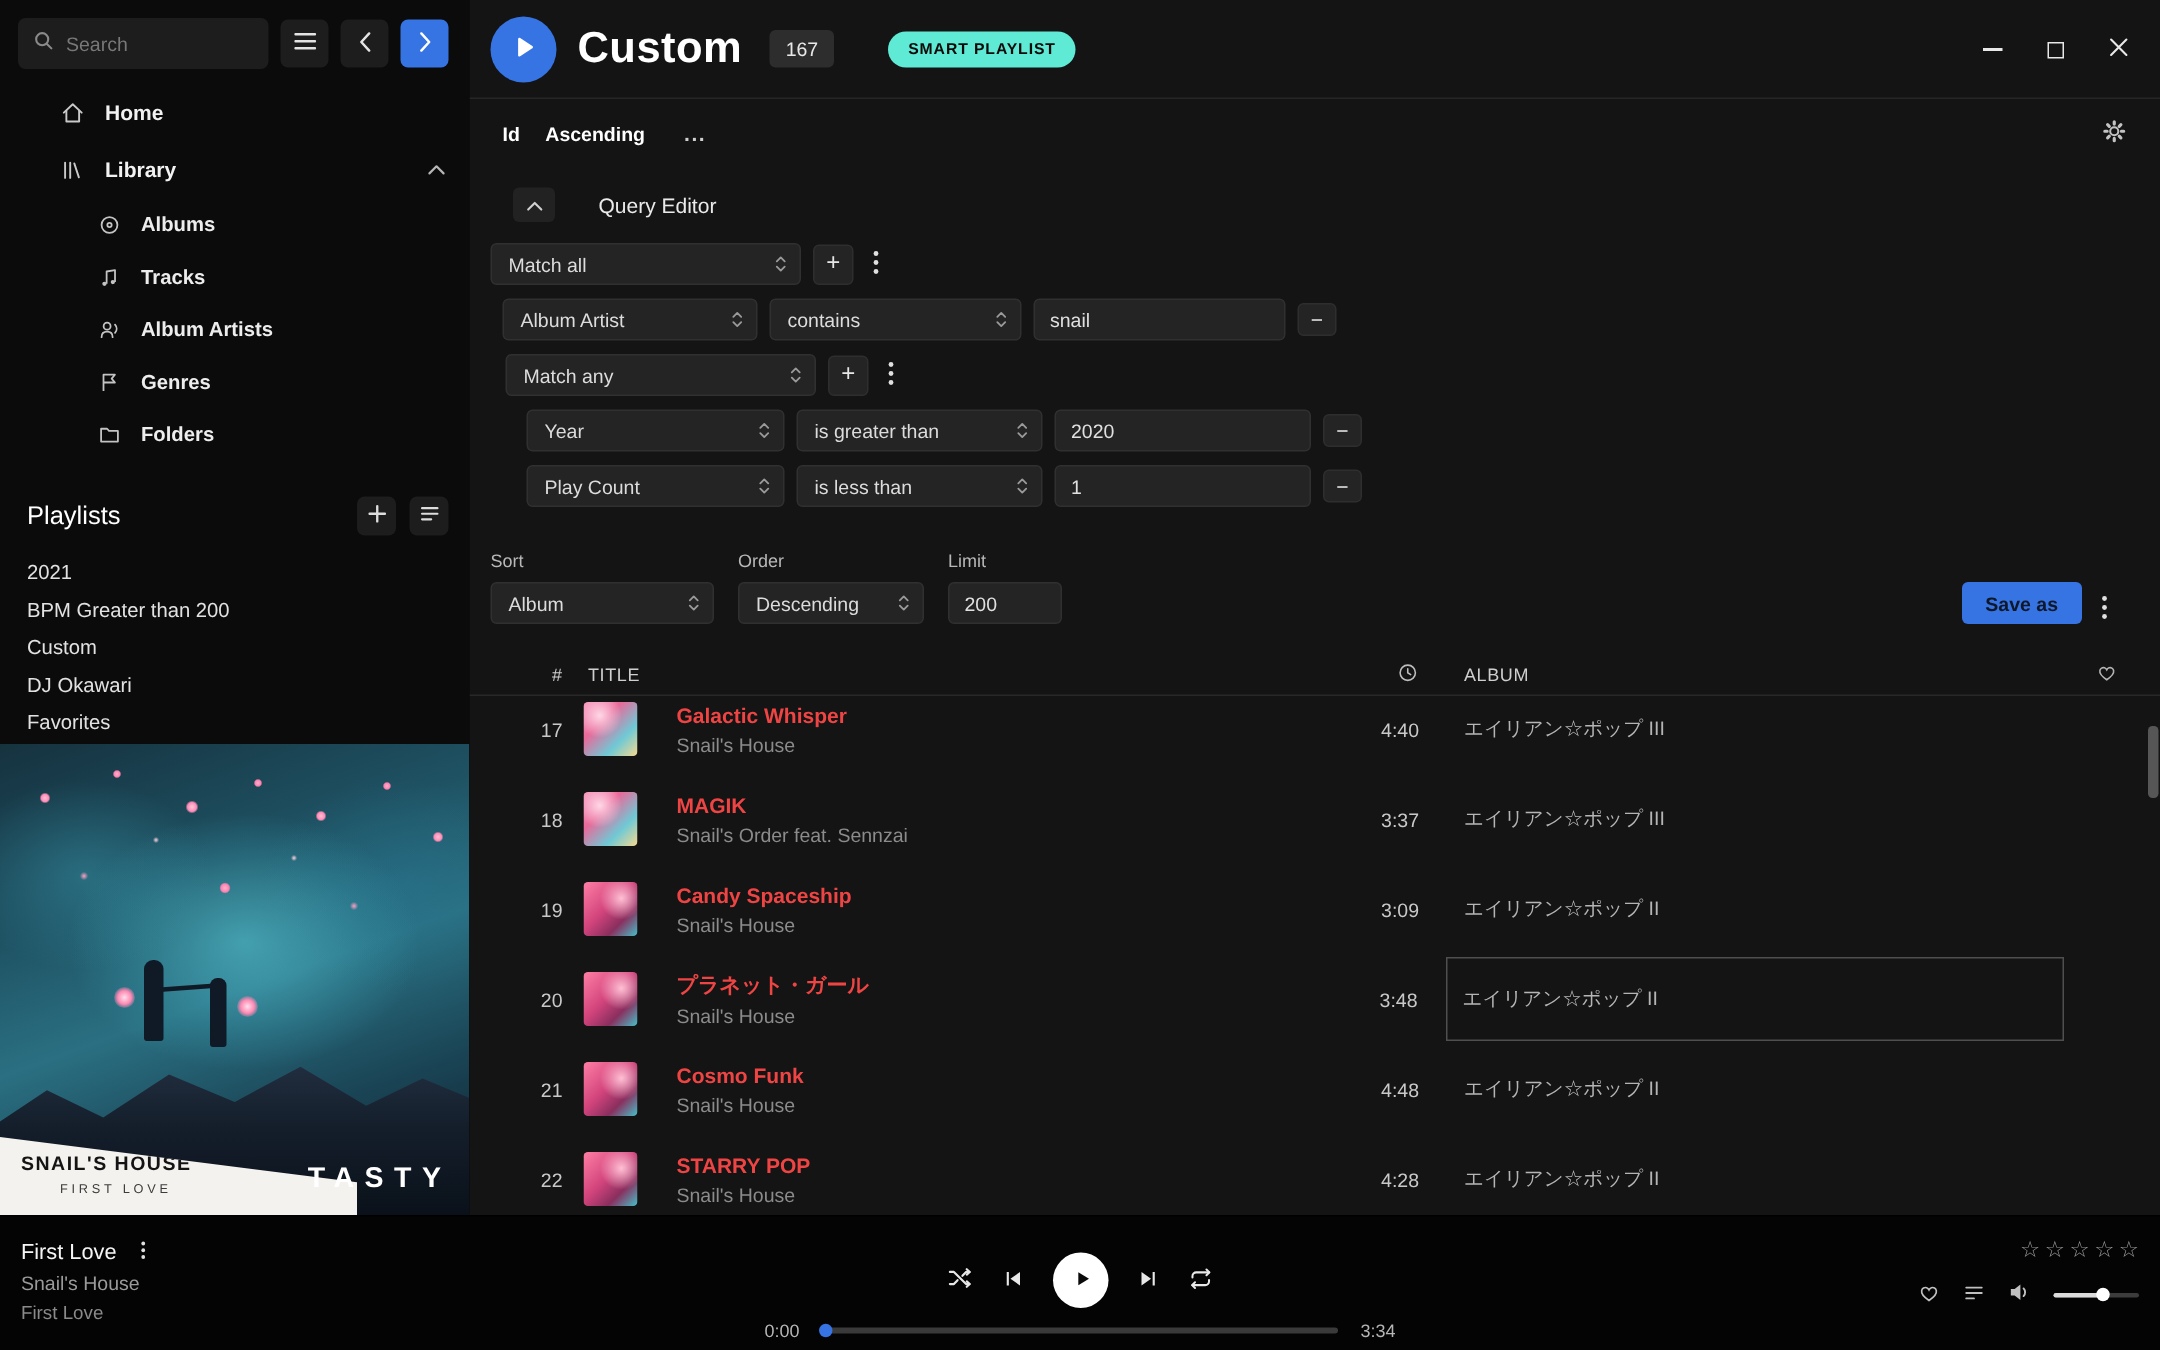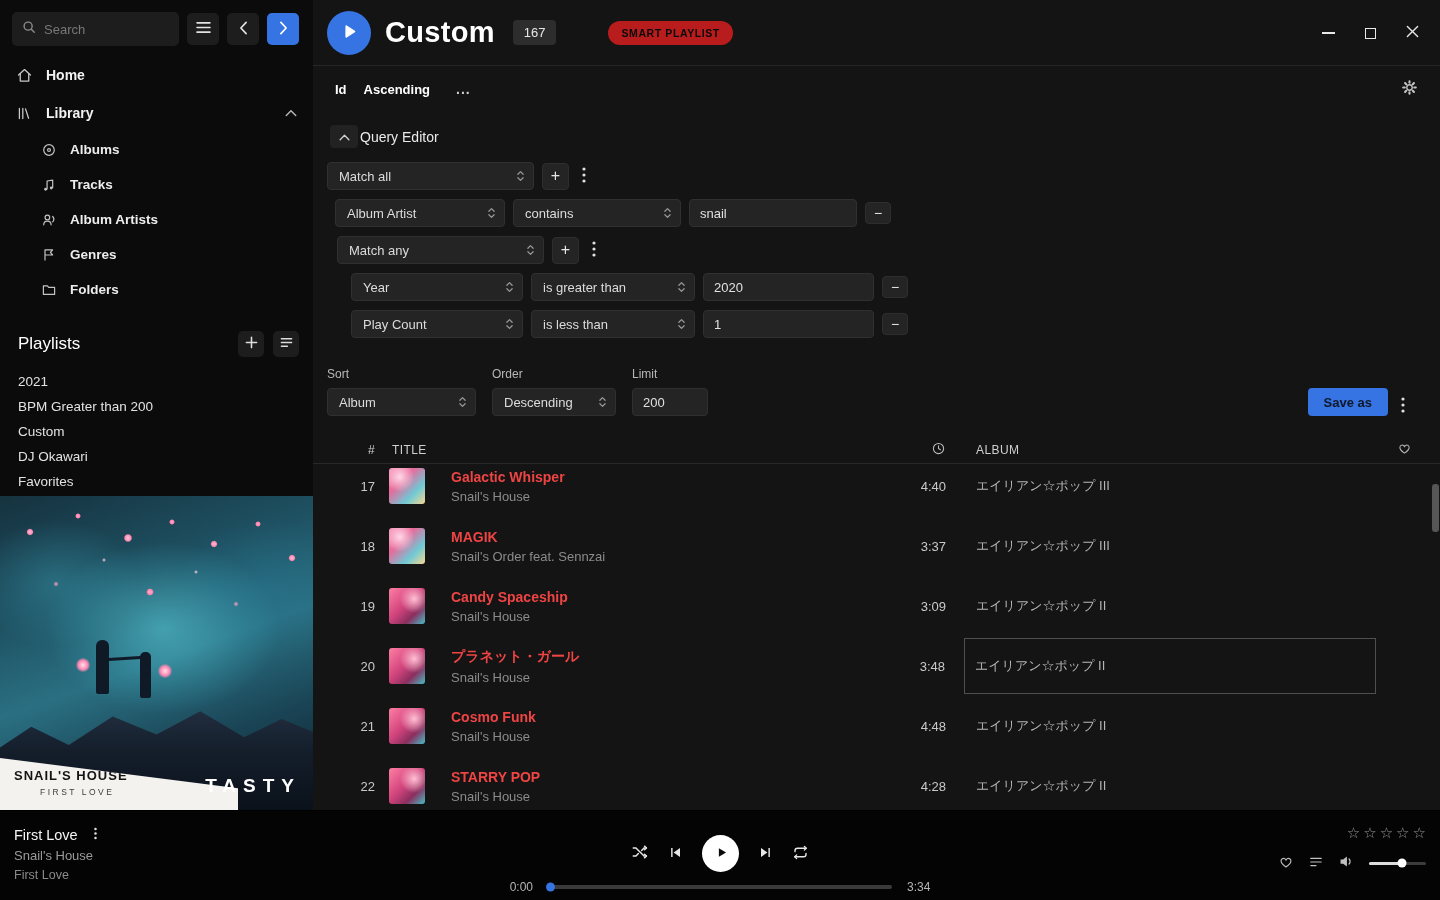--- a/index.html
+++ b/index.html
@@ -8,21 +8,21 @@
   .app { width:1440px; height:900px; display:grid; grid-template-columns:313px 1fr; grid-template-rows:810px 90px; }
 
   
   .sidebar { grid-row:1; grid-column:1; background:#0b0b0b; position:relative; overflow:hidden; color:#e8e8e8; }
   .search-row { display:flex; align-items:center; gap:8px; padding:12px 14px 10px 12px; }
   .search-box { flex:1; height:34px; background:#1d1d1d; border-radius:5px; display:flex; align-items:center; padding:0 10px; gap:8px; color:#8a8a8a; }
   .search-box input { background:transparent; border:none; outline:none; color:#ddd; font:13px "Liberation Sans",sans-serif; width:100%; }
   .search-box input::placeholder { color:#787878; }
   .sq-btn { width:32px; height:32px; background:#1d1d1d; border:none; border-radius:5px; color:#e3e3e3; display:flex; align-items:center; justify-content:center; cursor:pointer; flex-shrink:0; }
   .sq-btn.accent { background:#3574e2; color:#fff; }
-  .nav { margin-top:0; }
+  .nav { margin-top:0;margin-left:24px; }
   .nav-item { height:38px; display:flex; align-items:center; gap:13px; padding:0 16px; font-weight:700; font-size:14px; color:#f2f2f2; cursor:pointer; }
   .nav-item .icn { color:#c9c9c9; display:flex; }
   .lib-chevron { margin-left:auto; color:#b5b5b5; display:flex; }
   .sub-item { height:35px; display:flex; align-items:center; gap:13px; padding-left:41px; font-weight:700; font-size:13.5px; color:#ededed; cursor:pointer; }
   .sub-item .icn { color:#c3c3c3; display:flex; }
   .playlists-head { display:flex; align-items:center; padding:24px 14px 12px 18px; }
   .playlists-title { font-size:17px; font-weight:400; color:#fff; flex:1; }
   .pl-btn { width:26px; height:26px; background:#1d1d1d; border:none; border-radius:5px; color:#ddd; display:flex; align-items:center; justify-content:center; cursor:pointer; margin-left:9px; }
   .playlist-item { height:25px; line-height:25px; padding:0 18px; font-size:13.5px; color:#e2e2e2; cursor:pointer; white-space:nowrap; overflow:hidden; }
 
@@ -61,33 +61,33 @@
   .art-artist { font-size:13px; font-weight:800; letter-spacing:1px; color:#141414; }
   .art-title { font-size:8.5px; letter-spacing:2.5px; color:#3c3c3c; margin:4px 0 0 26px; }
   .art-brand { position:absolute; right:12px; bottom:13px; color:#fff; font-weight:700; font-size:19px; letter-spacing:7px; z-index:3; }
 
   
   .main { grid-row:1; grid-column:2; background:#141414; position:relative; overflow:hidden; display:flex; flex-direction:column; color:#ddd; }
   .page-header { height:66px; display:flex; align-items:center; padding-left:14px; border-bottom:1px solid #262626; flex-shrink:0; position:relative; }
   .big-play { width:44px; height:44px; border-radius:50%; background:#3574e2; border:none; display:flex; align-items:center; justify-content:center; cursor:pointer; color:#fff; flex-shrink:0; }
   .page-title { font-size:29px; font-weight:800; color:#fff; margin-left:14px; letter-spacing:.3px; }
   .count-badge { margin-left:18px; background:#2d2d2d; color:#e8e8e8; font-size:13px; padding:5px 11px; border-radius:4px; }
-  .type-badge { margin-left:52px; background:#b91c1c; color:#0a0a0a; font-size:10.5px; font-weight:800; letter-spacing:.6px; padding:6px 13px; border-radius:12px; }
+  .type-badge { margin-left:36px; background:#5eead4; color:#0a0a0a; font-size:10.5px; font-weight:800; letter-spacing:.6px; padding:6px 13px; border-radius:12px; }
   .win-controls { position:absolute; right:20px; top:0; height:66px; display:flex; align-items:center; gap:26px; }
   .win-btn { background:none; border:none; cursor:pointer; color:#e8e8e8; display:flex; align-items:center; justify-content:center; width:16px; height:16px; }
   .glyph-min { width:13px; height:2px; background:#e8e8e8; display:block; }
   .glyph-max { width:11px; height:11px; border:1.5px solid #e8e8e8; display:block; }
 
   .sort-bar { height:46px; display:flex; align-items:center; padding:0 22px; flex-shrink:0; }
   .sort-field, .sort-dir { font-size:13px; font-weight:700; color:#fff; cursor:pointer; }
   .sort-dir { margin-left:17px; }
   .sort-more { margin-left:26px; background:none; border:none; color:#cfcfcf; font-size:14px; font-weight:700; letter-spacing:1px; cursor:pointer; }
   .sort-settings { margin-left:auto; background:none; border:none; color:#c3c3c3; cursor:pointer; display:flex; }
 
-  .qe-head { display:flex; align-items:center; gap:2px; margin:13px 0 14px; padding-left:17px; }
+  .qe-head { display:flex; align-items:center; gap:29px; margin:13px 12px 14px; padding-left:17px; }
   .qe-collapse { width:28px; height:23px; background:#222; border:none; border-radius:4px; color:#cfcfcf; display:flex; align-items:center; justify-content:center; cursor:pointer; }
   .qe-title { font-size:14px; color:#eaeaea; }
   .qe-row { display:flex; align-items:center; gap:8px; margin-bottom:9px; }
   .ind0 { padding-left:14px; } .ind1 { padding-left:22px; } .ind2 { padding-left:24px;align-items:center; } .ind3 { padding-left:38px; }
   .select { height:28px; background:#242424; border:1px solid #303030; border-radius:4px; display:flex; align-items:center; justify-content:space-between; padding:0 8px 0 11px; font-size:13px; color:#dcdcdc; cursor:pointer; flex-shrink:0; }
   .select .arrows { color:#9a9a9a; display:flex; }
   .qe-input { height:28px; background:#242424; border:1px solid #303030; border-radius:4px; color:#e0e0e0; font-size:13px; padding:0 10px; outline:none; flex-shrink:0; }
   .w173{width:207px}.w172{width:172px}.w170{width:170px}.w168{width:168px}.w164{width:164px}.w171{width:171px}.w149{width:149px}.w124{width:124px}.w76{width:76px}
   .icon-btn { height:27px; min-width:27px; background:#242424; border:1px solid #2e2e2e; border-radius:4px; color:#e6e6e6; font-size:16px; line-height:1; display:flex; align-items:center; justify-content:center; cursor:pointer; }
   .minus-btn { height:22px; min-width:26px; font-size:14px; }

